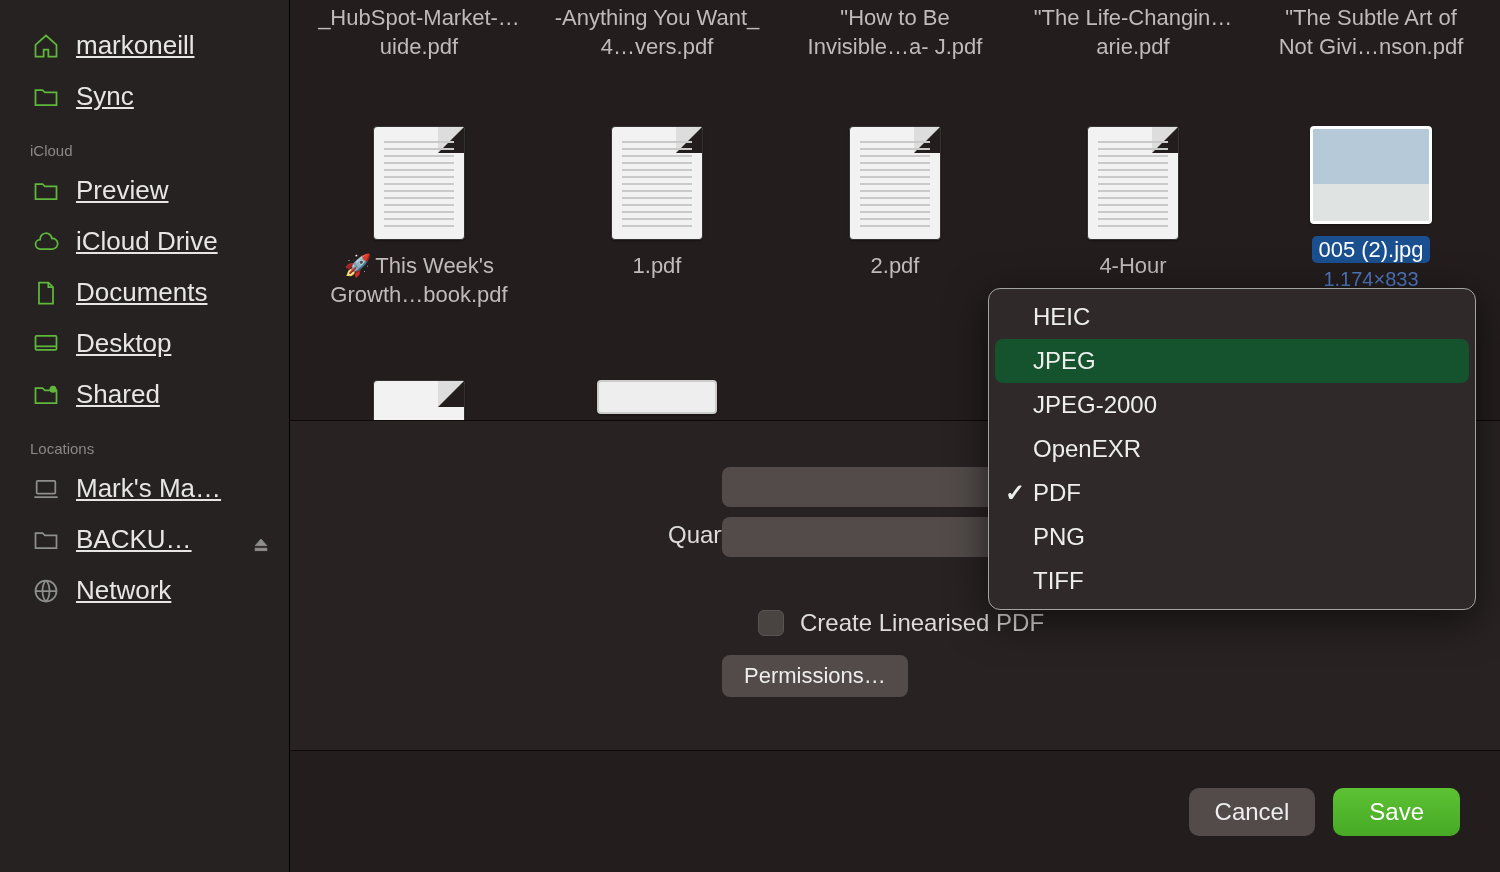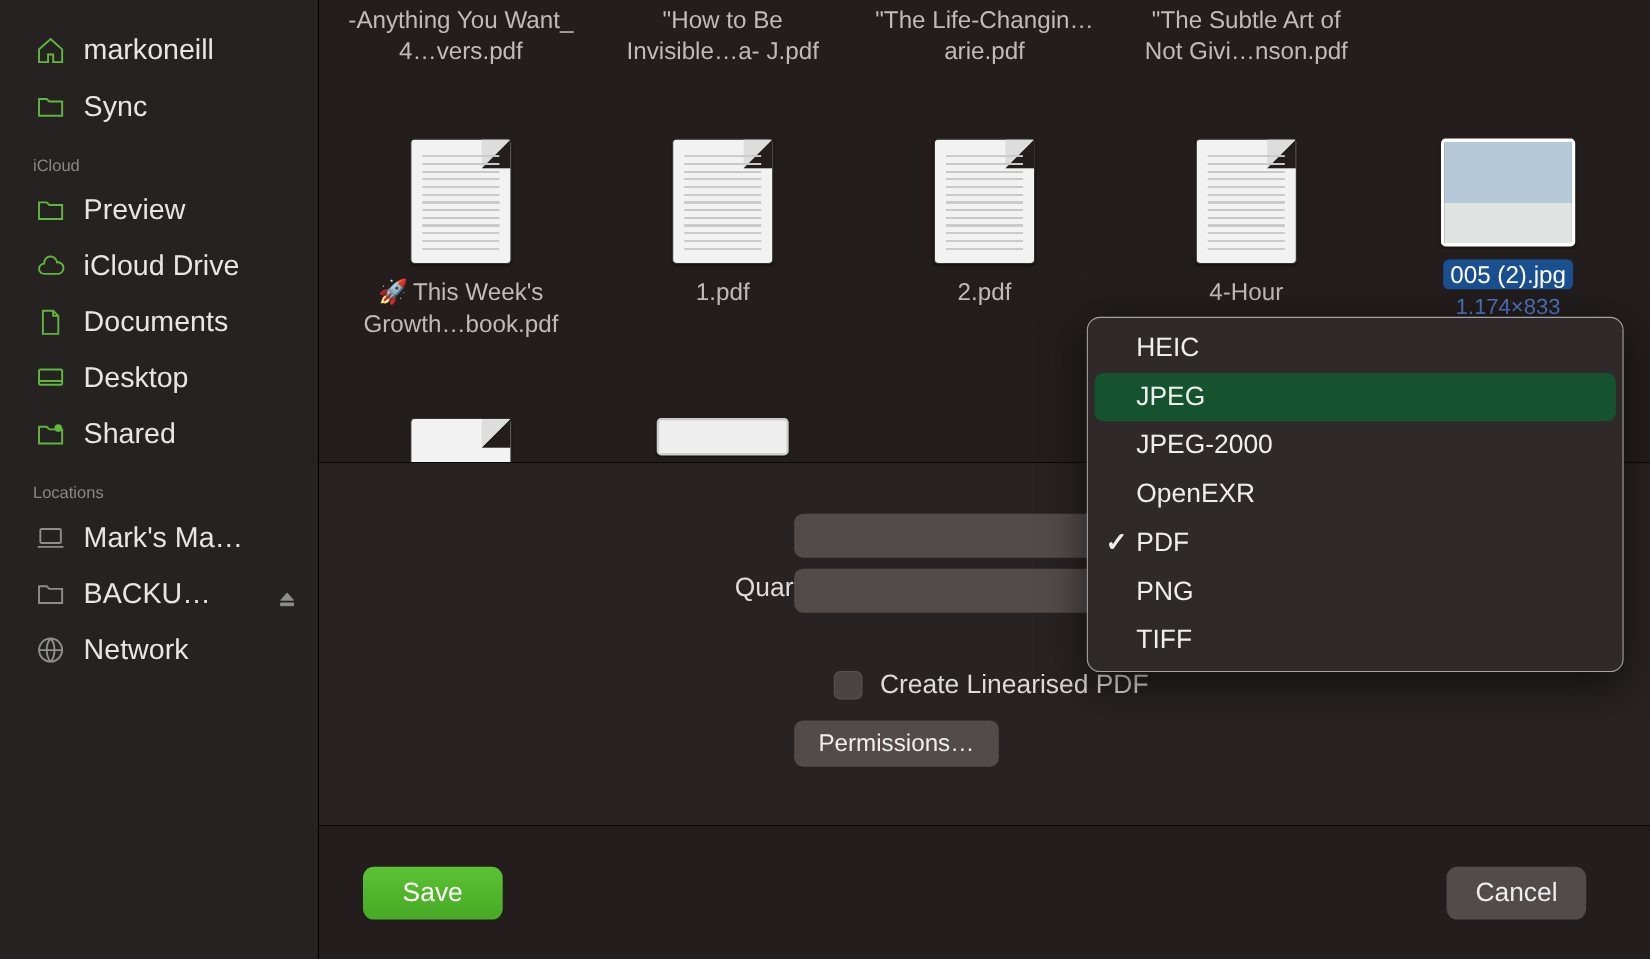--- a/index.html
+++ b/index.html
@@ -1,18 +1,18 @@
 <!DOCTYPE html>
 <html><head>
 <meta charset="utf-8">
 <style>
   html,body{margin:0;padding:0;width:1500px;height:872px;background:#1b1616;font-family:-apple-system,Helvetica,Arial,sans-serif;overflow:hidden;color:#e8e6e5;}
   
   .sidebar{position:absolute;left:0;top:0;width:290px;height:100%;background:#252221;box-sizing:border-box;padding-top:20px;border-right:1px solid #000;}
-  .side-item{display:flex;align-items:center;gap:16px;padding:10px 18px 10px 32px;font-size:26px;color:#e8e6e5;cursor:default;white-space:nowrap;overflow:hidden;text-overflow:ellipsis;}
+  .side-item{display:flex;align-items:center;gap:16px;padding:10px 18px 10px 32px;font-size:26px;color:#e8e6e5;cursor:default;white-space:nowrap;overflow:hidden;text-overflow:ellipsis;text-decoration:underline;}
   .side-item .ic{width:28px;height:28px;flex:0 0 28px;display:flex;align-items:center;justify-content:center;}
   .side-item .ic svg{width:28px;height:28px;stroke:#5fb73b;fill:none;stroke-width:1.5;}
   .side-item.dim .ic svg{stroke:#8e8e8e;}
   .side-item .lbl{flex:1;overflow:hidden;text-overflow:ellipsis;}
   .side-section{padding:20px 18px 6px 30px;font-size:15px;color:#8a8786;}
   .side-item .eject{width:20px;height:20px;margin-left:4px;}
   .side-item .eject svg{stroke:#8e8e8e;fill:#8e8e8e;}
   
   .main{position:absolute;left:290px;top:0;right:0;bottom:0;background:#231e1d;}
   .filegrid{position:absolute;left:0;top:0;right:0;height:420px;display:grid;grid-template-columns:repeat(5,1fr);padding:0 10px;box-sizing:border-box;}
@@ -143,20 +143,23 @@
         </svg>
       </span>
     <span class="lbl">Network</span>
   </div>
 </div>
 
 <div class="main">
 
   <div class="filegrid" style="top:0;height:90px;">
     <div class="filecell">
+        <div class="fname">_HubSpot-Market-…uide.pdf</div>
+      </div>
+    <div class="filecell">
         <div class="fname">-Anything You Want_ 4…vers.pdf</div>
       </div>
     <div class="filecell">
         <div class="fname">"How to Be Invisible…a- J.pdf</div>
       </div>
     <div class="filecell">
         <div class="fname">"The Life-Changin…arie.pdf</div>
       </div>
     <div class="filecell">
         <div class="fname">"The Subtle Art of Not Givi…nson.pdf</div>
@@ -227,22 +230,22 @@
     <div class="frow" style="left:432px;top:188px;padding-left:36px;">
       <div class="checkbox"></div>
       <span>Create Linearised PDF</span>
     </div>
     <div class="frow" style="left:432px;top:234px;">
       <button class="permbtn">Permissions…</button>
     </div>
   </div>
 
   <div class="footer">
+    <button class="btn cancel">Cancel</button>
     <button class="btn save">Save</button>
-    <button class="btn cancel">Cancel</button>
   </div>
 
   <div class="dropdown">
     <div class="dd-item">
         <span class="chk"></span>
         <span>HEIC</span>
       </div>
     <div class="dd-item hover">
         <span class="chk"></span>
         <span>JPEG</span>

